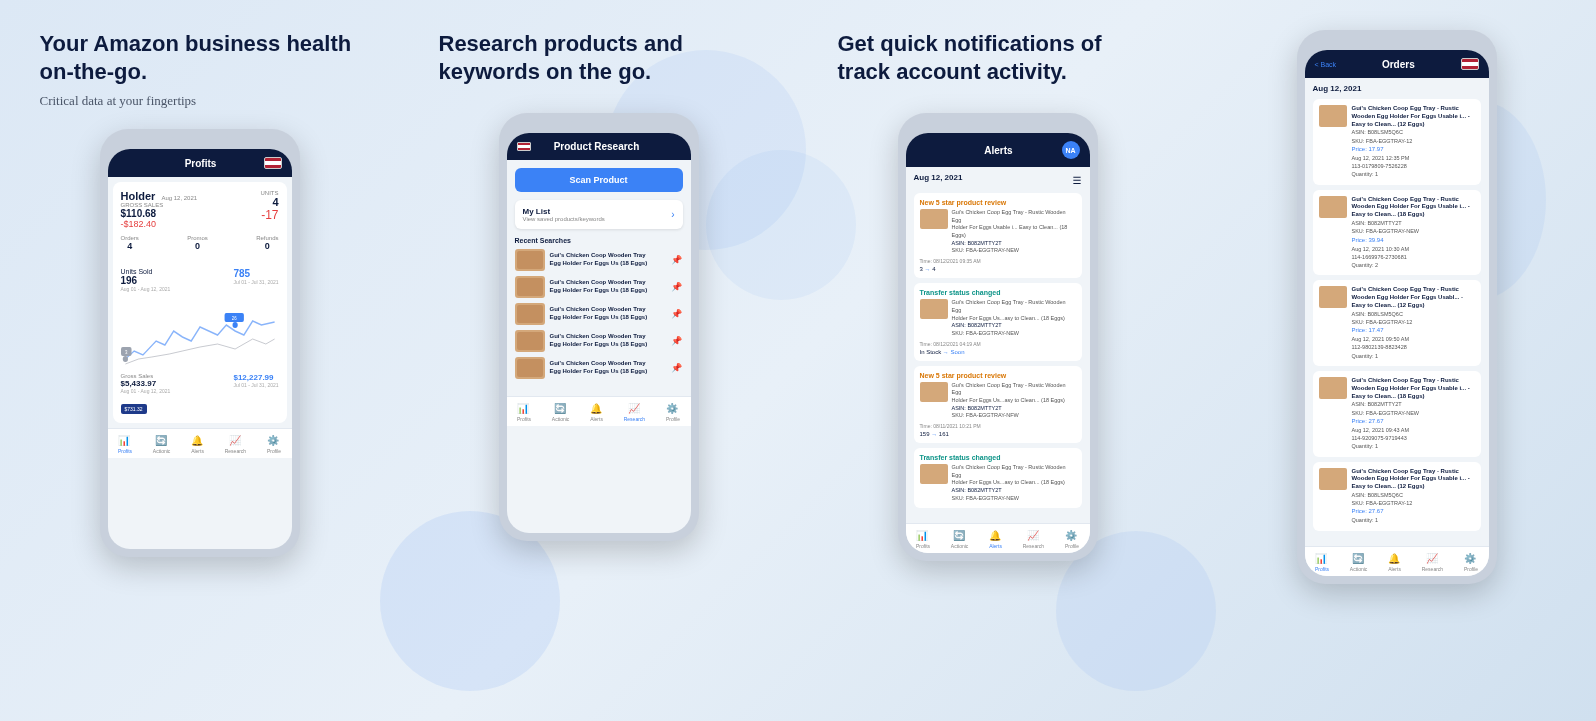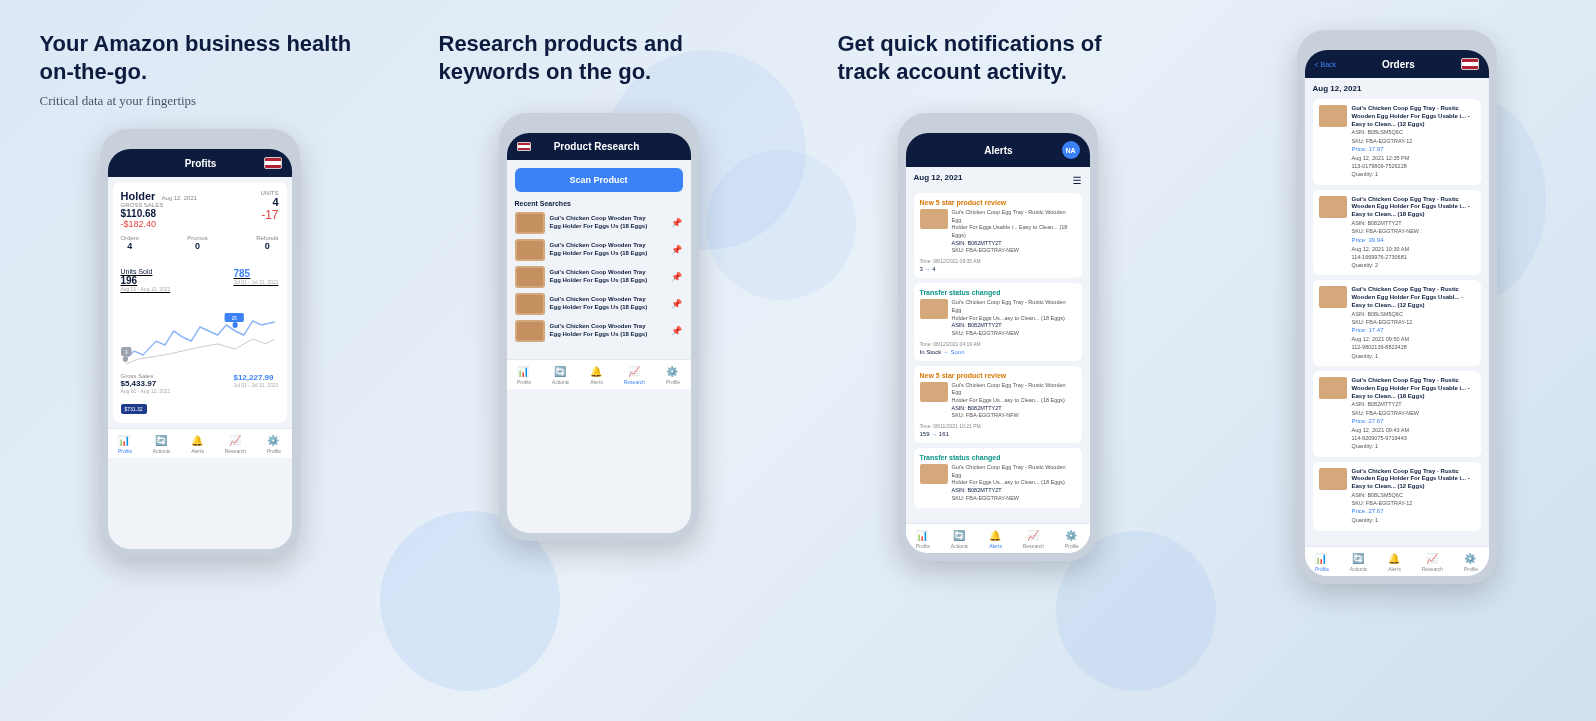--- a/index.html
+++ b/index.html
@@ -191,21 +191,20 @@
     .stat-val {
       font-size: 9px;
       font-weight: 700;
       color: #0d1b3e;
     }
 
     .units-sold-row {
       display: flex;
       justify-content: space-between;
       margin: 17px 0;
-      text-decoration: underline;
     }
 
     .us-label {
       font-size: 7px;
       color: #0d1b3e;
     }
 
     .us-val1 {
       font-size: 10px;
       font-weight: 700;
@@ -694,20 +693,27 @@
           <div class="flag-sm"></div>
           <div class="screen-title">Product Research</div>
           <div style="width:18px;"></div>
         </div>
 
         <div class="research-content">
           <div class="scan-btn">
             <span>Scan Product</span>
           </div>
 
+          <div class="my-list-row">
+            <div>
+              <div class="my-list-label">My List</div>
+              <div class="my-list-sub">View saved products/keywords</div>
+            </div>
+            <div class="chevron">›</div>
+          </div>
 
           <div class="recent-label">Recent Searches</div>
 
           <div class="product-row">
             <div class="product-thumb"></div>
             <div class="product-info">
               <div class="product-name">Gui's Chicken Coop Wooden Tray<br>Egg Holder For Eggs Us (18 Eggs)</div>
             </div>
             <div class="pin-icon">📌</div>
           </div>

